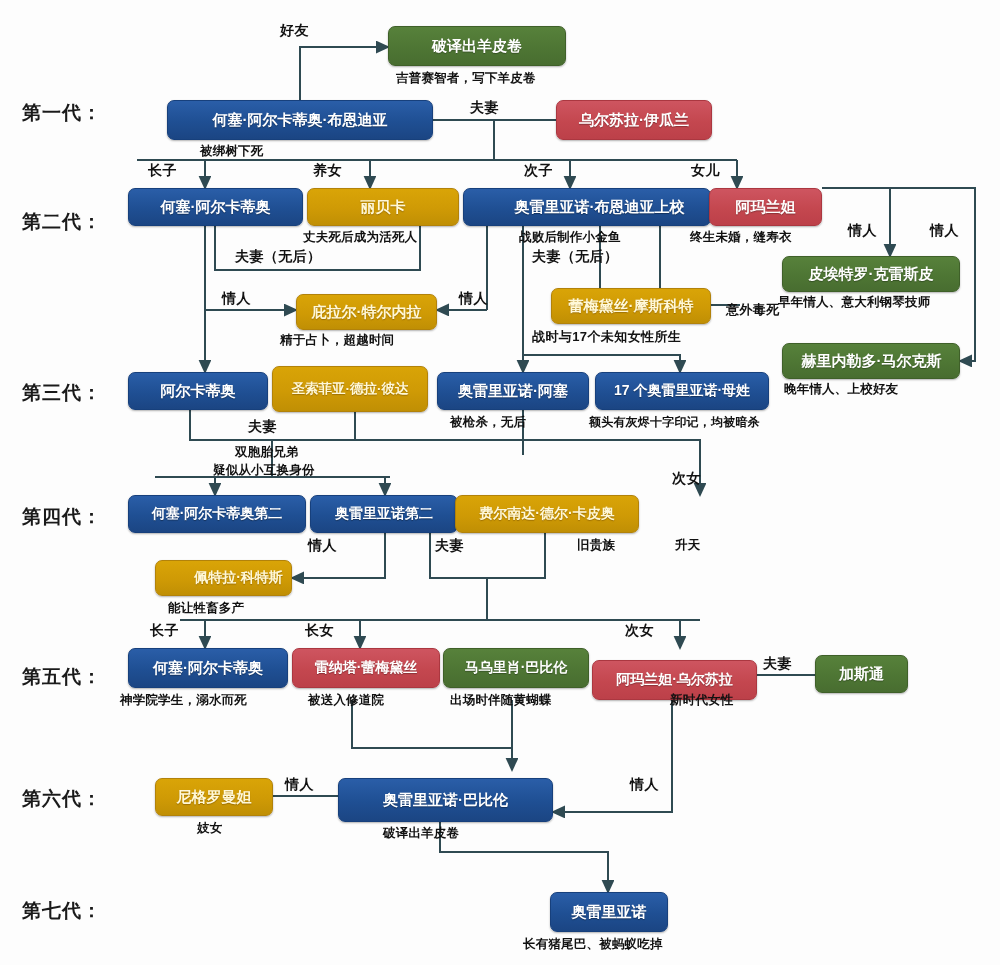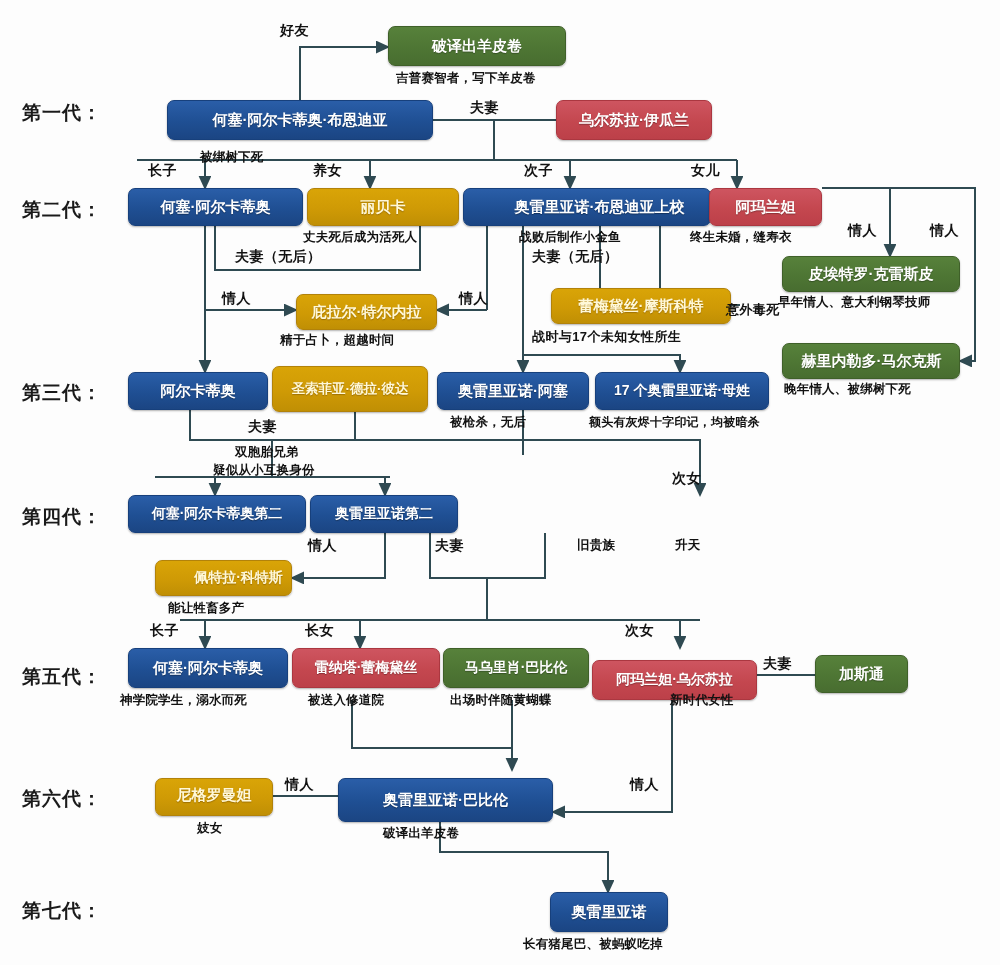--- a/index.html
+++ b/index.html
@@ -144,36 +144,36 @@
 
       <path d="M672,700 L672,812 L553,812" marker-end="url(#ar)"></path>
 
       <path d="M272,796 L338,796"></path>
 
       <path d="M440,822 L440,852 L608,852 L608,892" marker-end="url(#ar)"></path>
     </g>
   </svg>
 
   <div class="gen-label" style="left:22px;top:100px;">第一代：</div>
-  <div class="gen-label" style="left:22px;top:197px;">第二代：</div>
+  <div class="gen-label" style="left:22px;top:209px;">第二代：</div>
   <div class="gen-label" style="left:22px;top:380px;">第三代：</div>
   <div class="gen-label" style="left:22px;top:504px;">第四代：</div>
   <div class="gen-label" style="left:22px;top:664px;">第五代：</div>
   <div class="gen-label" style="left:22px;top:786px;">第六代：</div>
   <div class="gen-label" style="left:22px;top:898px;">第七代：</div>
 
   <div class="node green" style="left:388px;top:26px;width:178px;height:40px;">
     <span>破译出羊皮卷</span>
   </div>
   <div class="note" style="left:396px;top:70px;">吉普赛智者，写下羊皮卷</div>
 
   <div class="node blue" style="left:167px;top:100px;width:266px;height:40px;">
     <span>何塞·阿尔卡蒂奥·布恩迪亚</span>
   </div>
-  <div class="note" style="left:200px;top:149px;text-align:center;">被绑树下死</div>
+  <div class="note" style="left:200px;top:143px;text-align:center;">被绑树下死</div>
 
   <div class="node red" style="left:556px;top:100px;width:156px;height:40px;">
     <span>乌尔苏拉·伊瓜兰</span>
   </div>
 
   <div class="edge-label" style="left:280px;top:22px;">好友</div>
   <div class="edge-label" style="left:470px;top:99px;">夫妻</div>
 
   <div class="edge-label" style="left:148px;top:162px;">长子</div>
   <div class="edge-label" style="left:313px;top:162px;">养女</div>
@@ -202,33 +202,33 @@
   <div class="note" style="left:690px;top:229px;">终生未婚，缝寿衣</div>
 
   <div class="node green" style="left:782px;top:256px;width:178px;height:36px;">
     <span>皮埃特罗·克雷斯皮</span>
   </div>
   <div class="note" style="left:778px;top:294px;">早年情人、意大利钢琴技师</div>
 
   <div class="node green" style="left:782px;top:343px;width:178px;height:36px;padding-left:7px;">
     <span>赫里内勒多·马尔克斯</span>
   </div>
-  <div class="note" style="left:784px;top:381px;">晚年情人、被绑树下死</div>
+  <div class="note" style="left:784px;top:381px;">晚年情人、上校好友</div>
 
   <div class="edge-label" style="left:848px;top:222px;">情人</div>
   <div class="edge-label" style="left:930px;top:222px;">情人</div>
 
   <div class="node gold" style="left:296px;top:294px;width:141px;height:36px;">
     <span>庇拉尔·特尔内拉</span>
   </div>
   <div class="note" style="left:280px;top:332px;">精于占卜，超越时间</div>
   <div class="edge-label" style="left:222px;top:290px;">情人</div>
   <div class="edge-label" style="left:459px;top:290px;">情人</div>
 
-  <div class="node gold" style="left:551px;top:288px;width:180px;height:36px;">
+  <div class="node gold" style="left:551px;top:288px;width:160px;height:36px;">
     <span>蕾梅黛丝·摩斯科特</span>
   </div>
   <div class="edge-label" style="left:726px;top:301px;font-size:13px;">意外毒死</div>
   <div class="edge-label" style="left:532px;top:328px;font-size:13px;">战时与17个未知女性所生</div>
 
   <div class="node blue" style="left:128px;top:372px;width:140px;height:38px;">
     <span>阿尔卡蒂奥</span>
   </div>
 
   <div class="node gold wrap" style="left:272px;top:366px;width:156px;height:46px;font-size:13.5px;">
@@ -249,20 +249,23 @@
   <div class="note" style="left:589px;top:414px;font-size:12px;">额头有灰烬十字印记，均被暗杀</div>
 
   <div class="node blue" style="left:128px;top:495px;width:178px;height:38px;font-size:14px;">
     <span>何塞·阿尔卡蒂奥第二</span>
   </div>
 
   <div class="node blue" style="left:310px;top:495px;width:148px;height:38px;font-size:14px;">
     <span>奥雷里亚诺第二</span>
   </div>
 
+  <div class="node gold" style="left:455px;top:495px;width:184px;height:38px;font-size:14px;">
+    <span>费尔南达·德尔·卡皮奥</span>
+  </div>
   <div class="note" style="left:577px;top:537px;">旧贵族</div>
 
   <div class="note" style="left:675px;top:537px;">升天</div>
   <div class="edge-label" style="left:672px;top:470px;">次女</div>
 
   <div class="node gold" style="left:155px;top:560px;width:137px;height:36px;font-size:14px;padding-left:36px;">
     <span>佩特拉·科特斯</span>
   </div>
   <div class="note" style="left:168px;top:600px;">能让牲畜多产</div>
   <div class="edge-label" style="left:308px;top:537px;">情人</div>
@@ -290,21 +293,21 @@
   <div class="node red" style="left:592px;top:660px;width:165px;height:40px;font-size:14px;">
     <span>阿玛兰妲·乌尔苏拉</span>
   </div>
   <div class="note" style="left:670px;top:692px;">新时代女性</div>
 
   <div class="node green" style="left:815px;top:655px;width:93px;height:38px;">
     <span>加斯通</span>
   </div>
   <div class="edge-label" style="left:763px;top:655px;">夫妻</div>
 
-  <div class="node gold" style="left:155px;top:778px;width:118px;height:38px;font-family:Liberation Mono, monospace;">
+  <div class="node gold" style="left:155px;top:778px;width:118px;height:38px;">
     <span>尼格罗曼妲</span>
   </div>
   <div class="note" style="left:197px;top:820px;">妓女</div>
 
   <div class="node blue" style="left:338px;top:778px;width:215px;height:44px;">
     <span>奥雷里亚诺·巴比伦</span>
   </div>
   <div class="note" style="left:383px;top:825px;">破译出羊皮卷</div>
   <div class="edge-label" style="left:285px;top:776px;">情人</div>
   <div class="edge-label" style="left:630px;top:776px;">情人</div>

